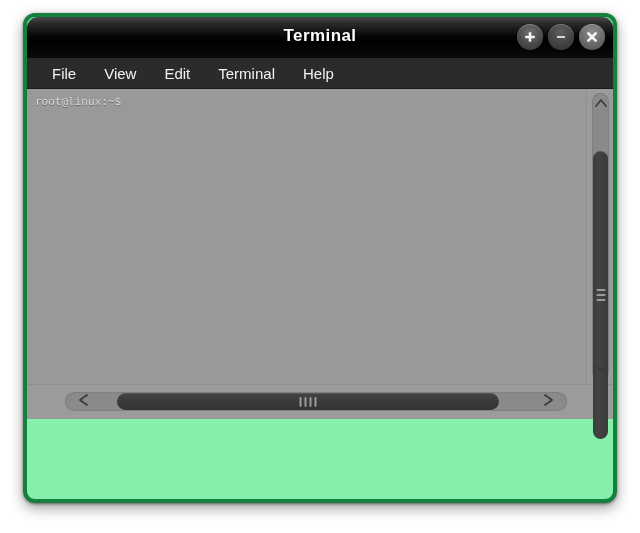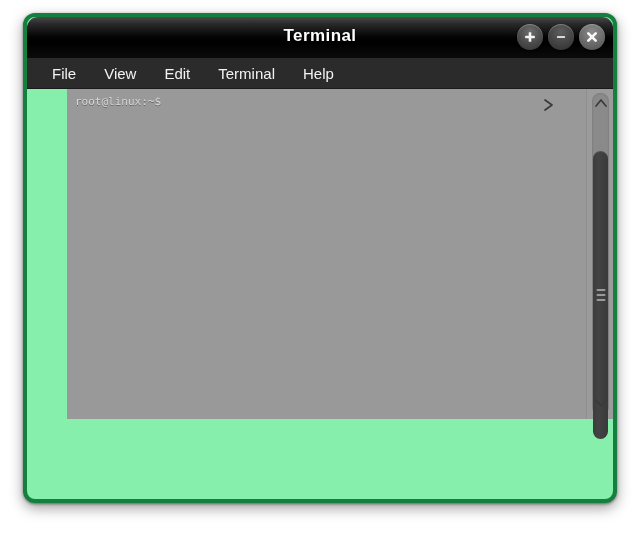--- a/index.html
+++ b/index.html
@@ -112,22 +112,21 @@
     border-radius: 3px;
     white-space: nowrap;
   }
 
   
   .body-area {
     position: relative;
     height: 330px;
     background: #999999;
     display: flex;
-    flex-direction: row;
-    margin-left: 40px;
+    flex-direction: column;
   }
 
   .term-row {
     display: flex;
     flex: 1;
     min-height: 0;
   }
 
   .terminal-view {
     flex: 1;

